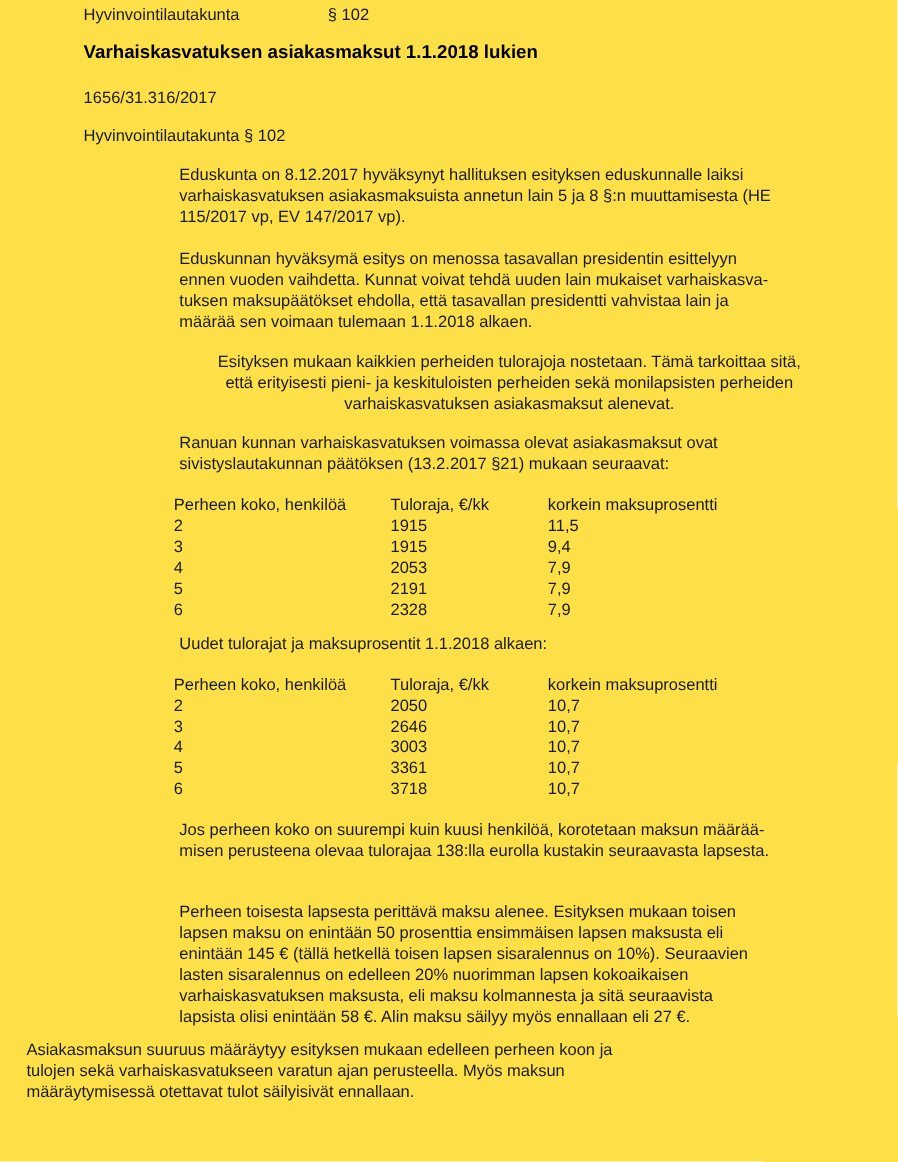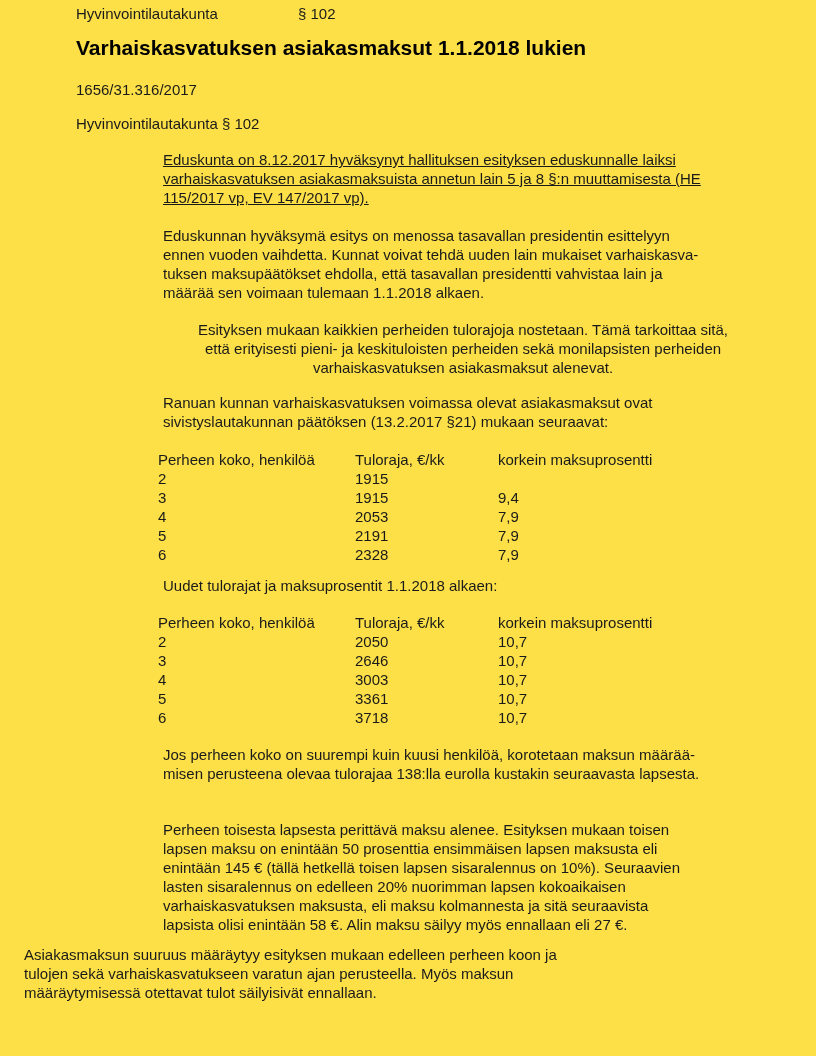--- a/index.html
+++ b/index.html
@@ -17,34 +17,34 @@
     padding-top: 4px;
   }
   .hdr-row { display: flex; margin-left: 76px; margin-right: 20px; }
   .hdr-committee { width: 222px; }
   .hdr-section   { width: 224px; }
   .hdr-date      { flex: 1; }
 
   .doc-title {
     margin-left: 76px;
     margin-top: 14px;
-    font-size: 21px;
+    font-size: 17px;
     line-height: 22px;
     font-weight: 700;
     color: #000000;
   }
   .case-number { margin-left: 76px; margin-top: 21px; }
   .subheading  { margin-left: 76px; margin-top: 15px; }
 
   .para {
     margin-left: 163px;
     width: 600px;
     white-space: pre-line;
   }
-  .p1 { margin-top: 17px; text-decoration: underline; }
+  .p1 { margin-top: 17px; }
   .p2 { margin-top: 19px; }
   .p3 { margin-top: 18px; text-align: center; }
   .p4 { margin-top: 16px; }
   .p5 { margin-top: 18px; }
   .p6 { margin-top: 37px; }
   .p7 { margin-top: 11px; margin-left: 24px; }
   .p8 { margin-top: 23px; white-space: normal; }
 
   .tbl { margin-left: 158px; }
   .tbl-current { margin-top: 19px; }
@@ -96,20 +96,21 @@
 
   <div class="tbl tbl-current">
     <div class="trow">
       <span class="c1">Perheen koko, henkilöä</span>
       <span class="c2">Tuloraja, €/kk</span>
       <span class="c3">korkein maksuprosentti</span>
     </div>
     <div class="trow">
       <span class="c1">2</span>
       <span class="c2">1915</span>
+      <span class="c3">11,5</span>
     </div>
     <div class="trow">
       <span class="c1">3</span>
       <span class="c2">1915</span>
       <span class="c3">9,4</span>
     </div>
     <div class="trow">
       <span class="c1">4</span>
       <span class="c2">2053</span>
       <span class="c3">7,9</span>

